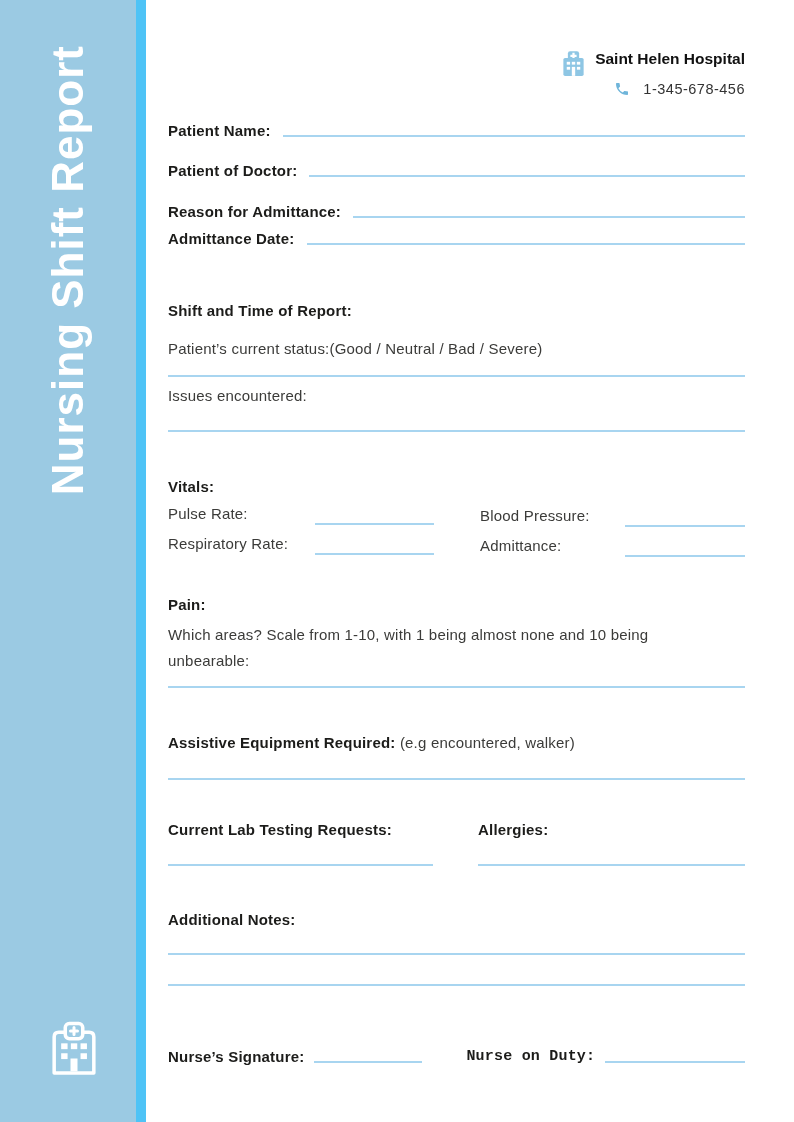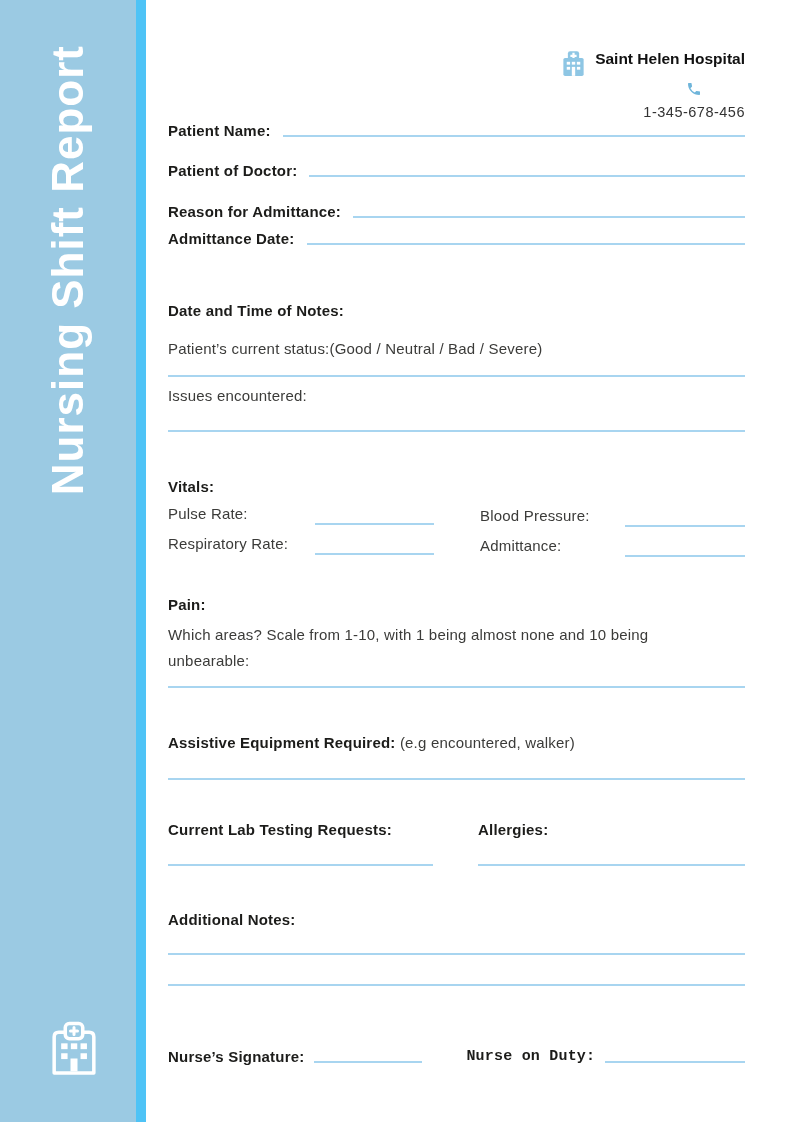--- a/index.html
+++ b/index.html
@@ -35,21 +35,21 @@
   .label-bold{font-size:15px;font-weight:700;color:#1c1c1a;letter-spacing:.2px;white-space:nowrap;}
   .text-reg{font-size:15px;font-weight:400;color:#3b3b39;letter-spacing:.2px;}
   .fill-line{border-bottom:2px solid #a8d5f0;}
   .rule{position:absolute;left:0;width:577px;border-bottom:2px solid #a8d5f0;}
   
   .hospital-row{
     position:absolute;top:50px;right:0;display:flex;gap:8px;
   }
   .hospital-name{font-size:15.5px;font-weight:700;color:#111111;white-space:nowrap;}
   .phone-row{
-    position:absolute;top:81px;right:0;display:flex;align-items:center;gap:7px;flex-direction:column;
+    position:absolute;top:81px;right:0;display:flex;align-items:center;gap:13px;
   }
   .phone-number{font-size:14.5px;color:#333333;letter-spacing:.5px;}
   
   .field-row{
     position:absolute;left:0;width:577px;display:flex;align-items:flex-end;
   }
   .field-row .fill-line{flex:1;margin-left:12px;margin-bottom:2px;height:0;}
   
   .mini-line{position:absolute;border-bottom:2px solid #a8d5f0;height:0;}
   .sig-line{border-bottom:2px solid #a8d5f0;height:0;}
@@ -108,21 +108,21 @@
   </div>
   <div class="field-row" style="top:203px;">
     <span class="label-bold">Reason for Admittance:</span>
     <div class="fill-line"></div>
   </div>
   <div class="field-row" style="top:230px;text-align:right;">
     <span class="label-bold">Admittance Date:</span>
     <div class="fill-line"></div>
   </div>
 
-  <div class="abs label-bold" style="top:302px;left:0;">Date and Time of Notes:</div>
+  <div class="abs label-bold" style="top:302px;left:0;">Shift and Time of Report:</div>
   <div class="abs text-reg" style="top:340px;left:0;">Patient’s current status:(Good / Neutral / Bad / Severe)</div>
   <div class="rule" style="top:375px;"></div>
   <div class="abs text-reg" style="top:387px;left:0;">Issues encountered:</div>
   <div class="rule" style="top:430px;"></div>
 
   <div class="abs label-bold" style="top:478px;left:0;">Vitals:</div>
   <div class="abs text-reg" style="top:505px;left:0;">Pulse Rate:</div>
   <div class="mini-line" style="top:523px;left:147px;width:119px;"></div>
   <div class="abs text-reg" style="top:507px;left:312px;">Blood Pressure:</div>
   <div class="mini-line" style="top:525px;left:457px;width:120px;"></div>

